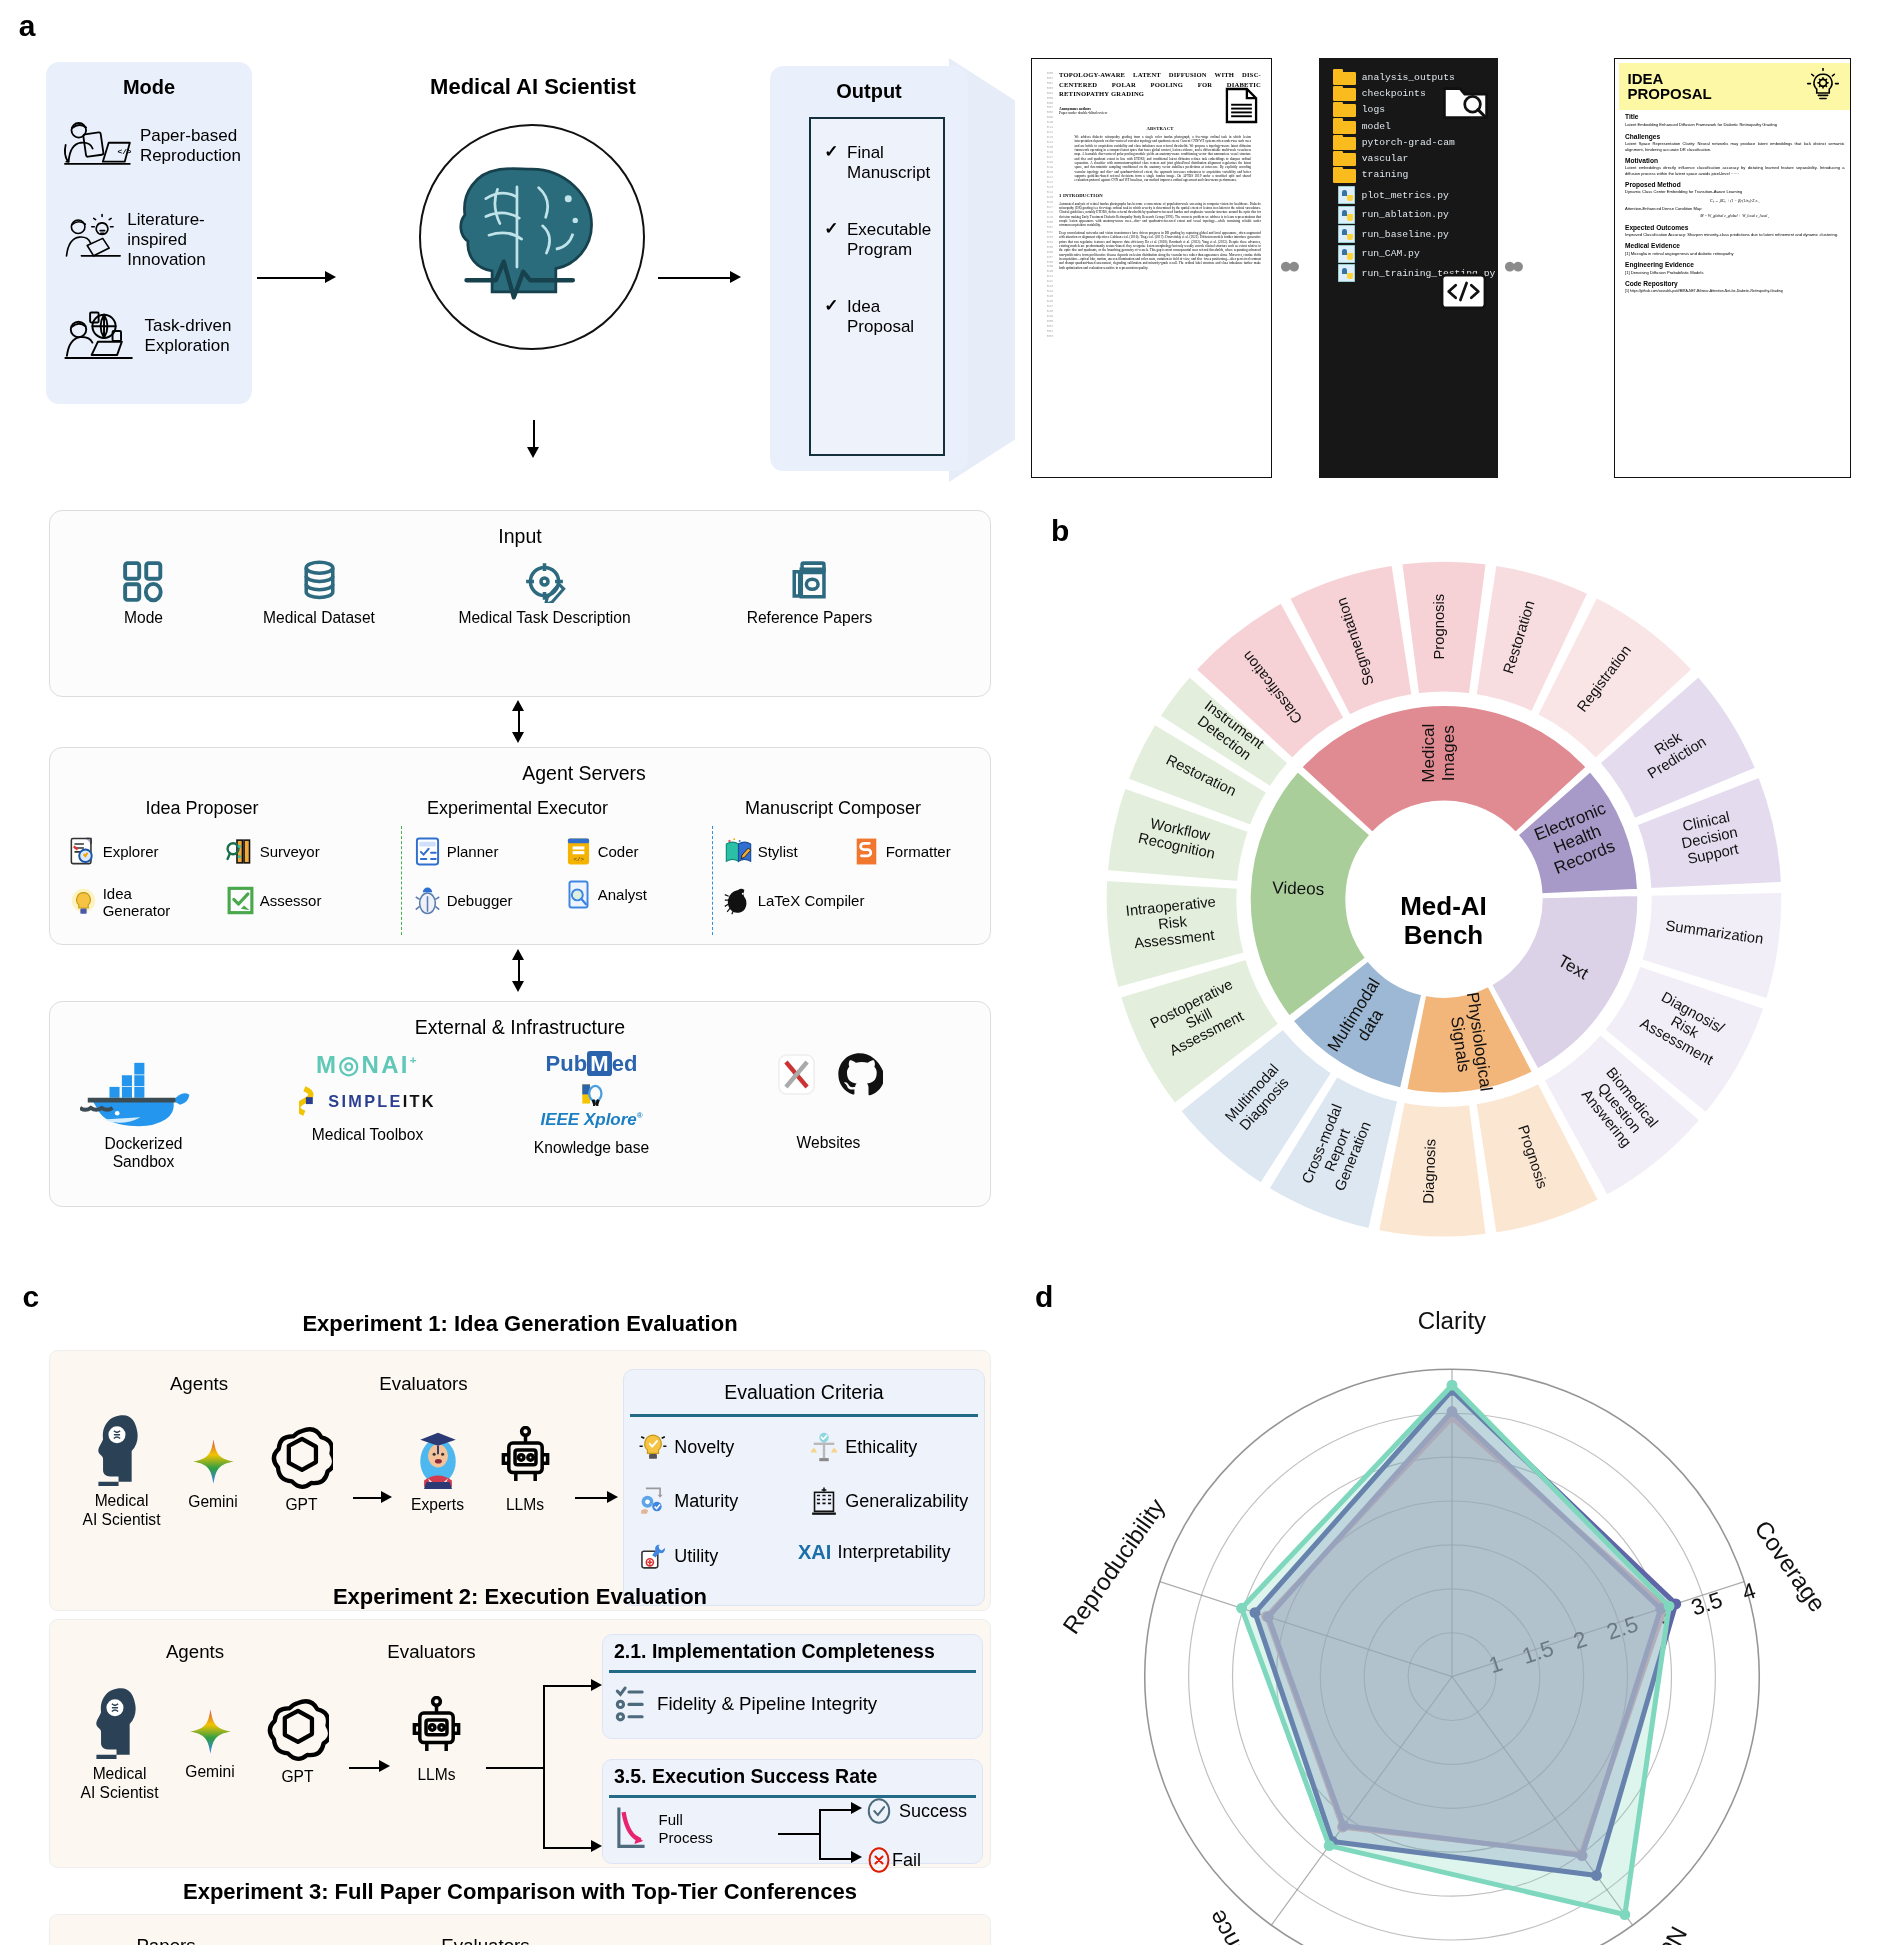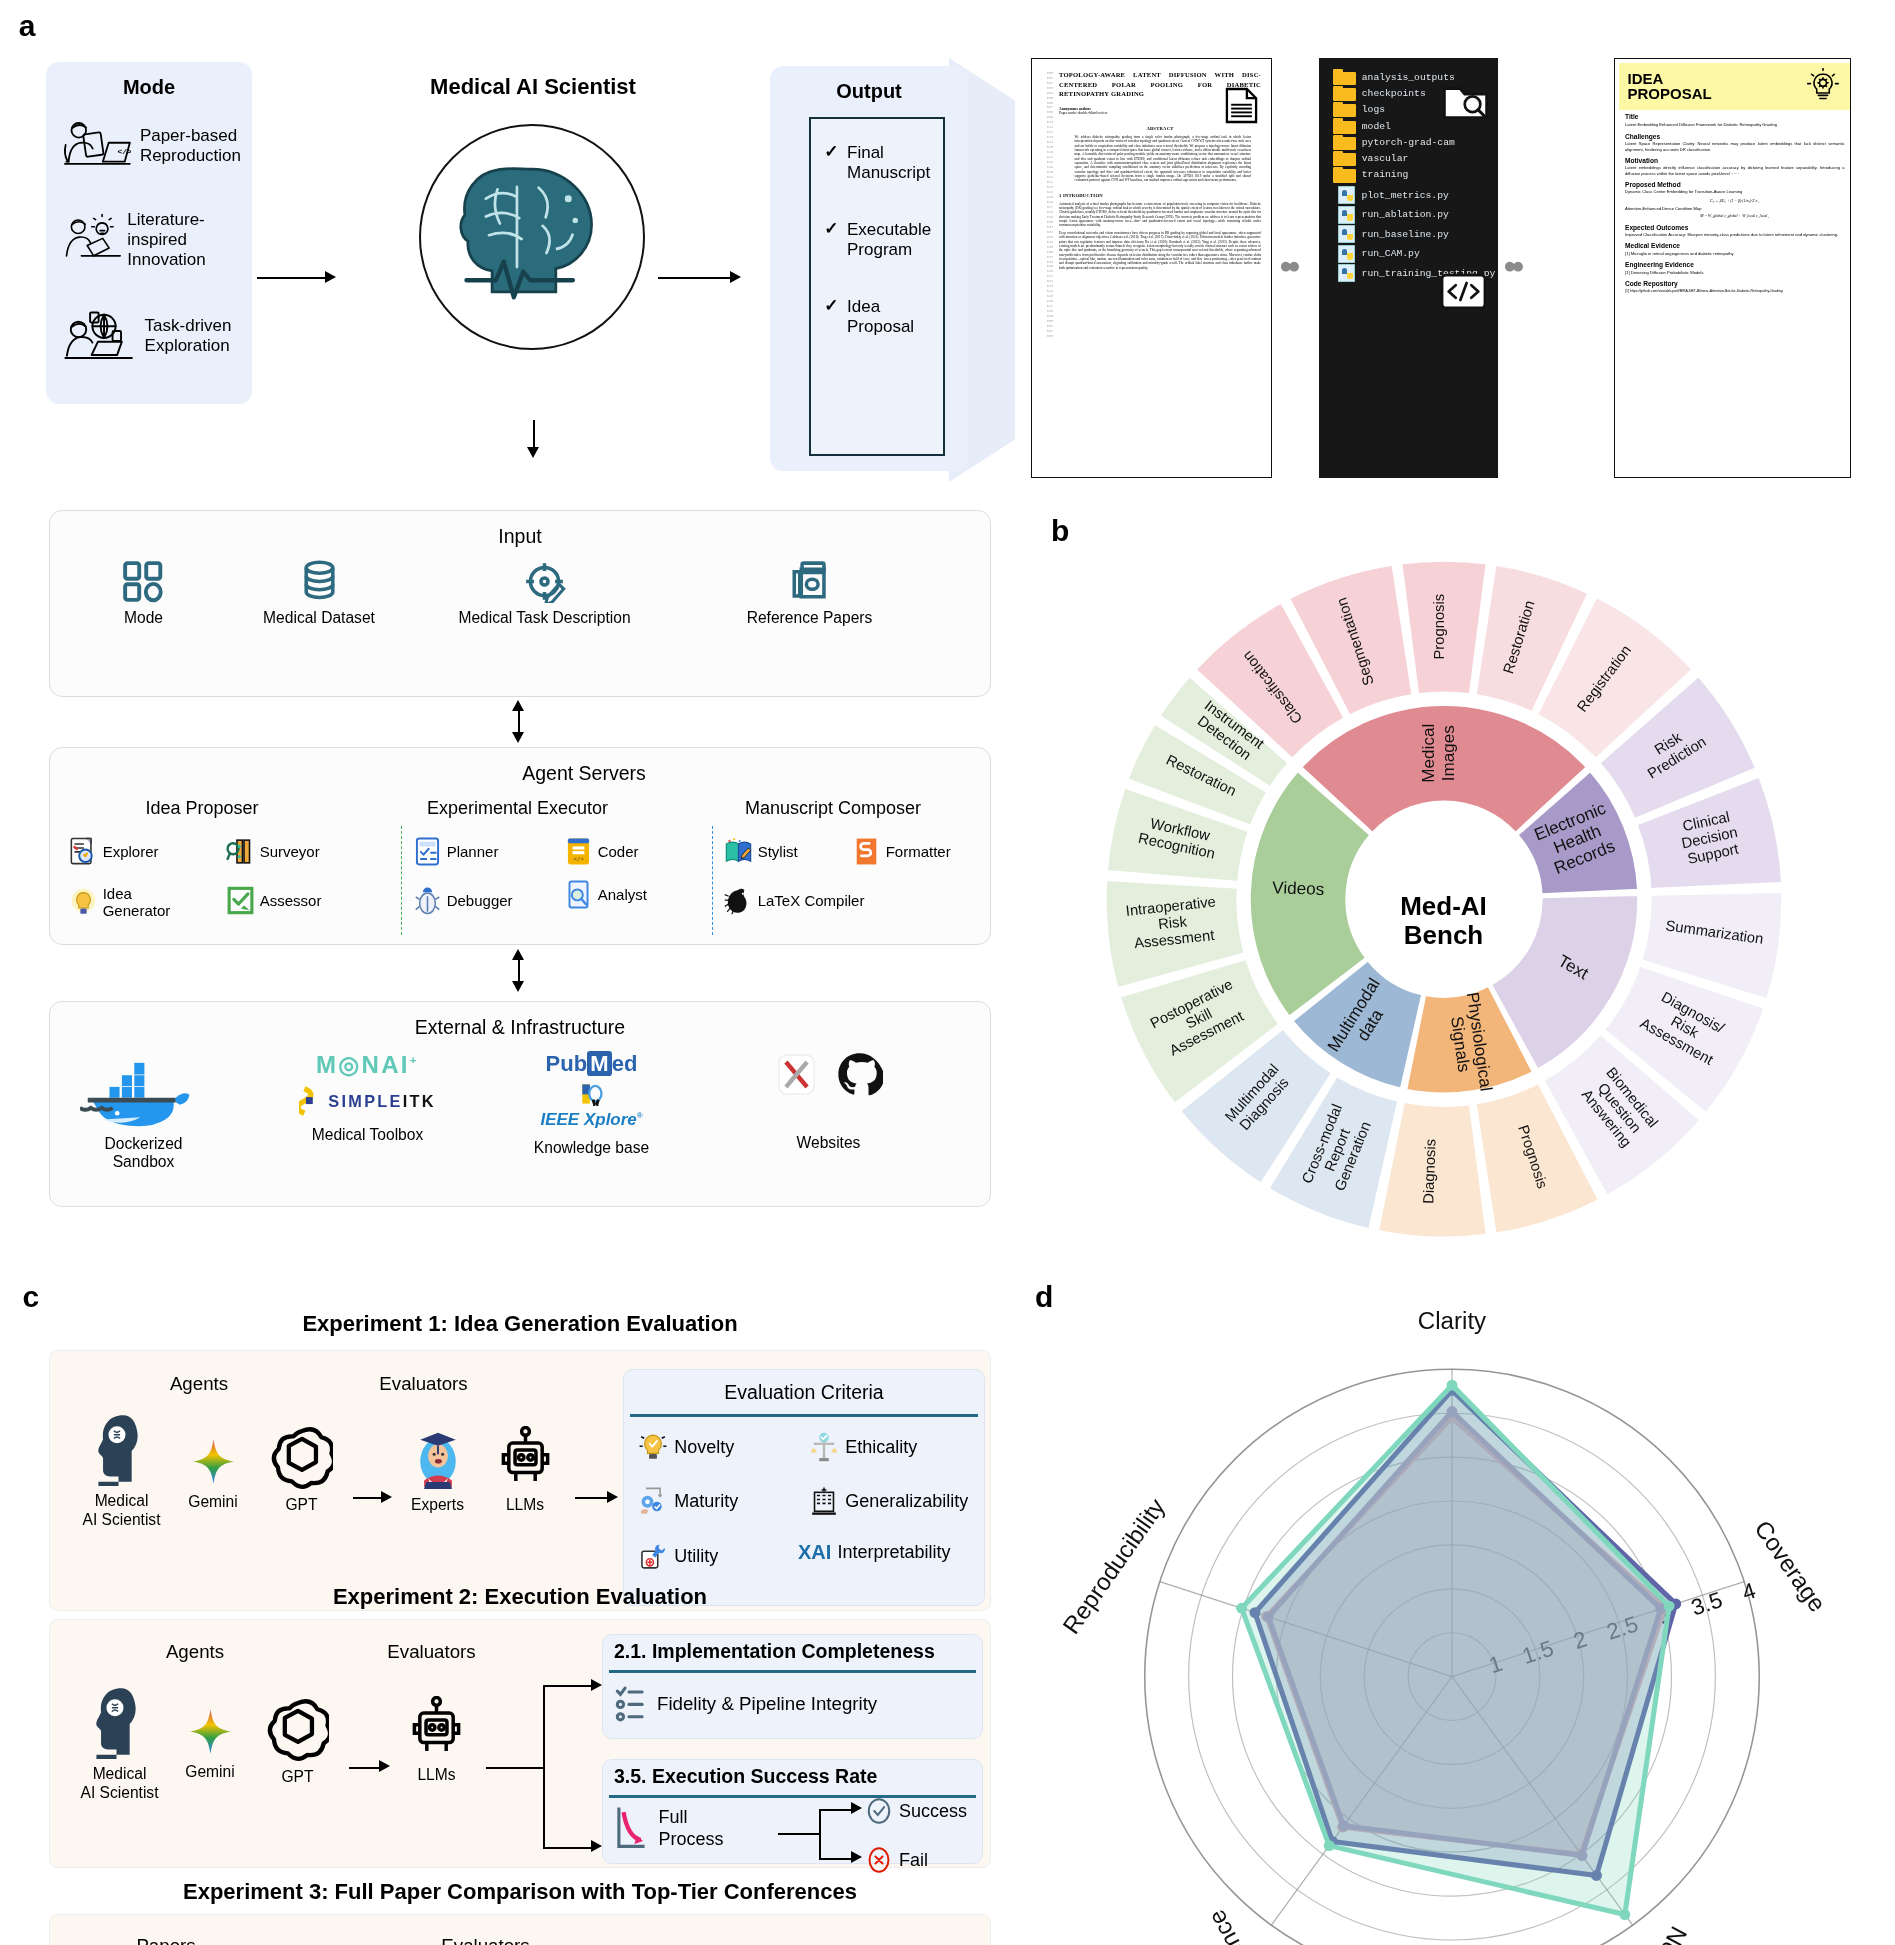--- a/index.html
+++ b/index.html
@@ -811,21 +811,21 @@
         <circle cx="14" cy="82" r="8"></circle>
         <path d="M36 82 h34"></path>
       </g>
     </svg>
   <span>Fidelity &amp; Pipeline Integrity</span>
 </div>
 
 <div class="subbox" style="left:602px; top:1759px; width:381px; height:105px;"></div>
 <div style="position:absolute; left:614px; top:1765px; font-size:19.5px; font-weight:bold;">3.5. Execution Success Rate</div>
 <div class="rule" style="left:609px; top:1795px; width:367px;"></div>
-<div style="position:absolute; left:615px; top:1805px; display:flex; align-items:center; gap:8.6px; font-size:18px;">
+<div style="position:absolute; left:615px; top:1805px; display:flex; align-items:center; gap:8.6px; font-size:15px;">
   <svg width="35" height="47" viewBox="0 0 90 120">
       <path d="M10 6 v100 h66" fill="none" stroke="#4e6a7d" stroke-width="8"></path>
       <path d="M22 18 q10 62 44 72" fill="none" stroke="#e8246e" stroke-width="11"></path>
       <path d="M56 78 l16 14 l-22 8 z" fill="#e8246e"></path>
     </svg>
   <span style="white-space:pre-line; line-height:1.18;">Full
 Process</span>
 </div>
 <div class="arrow-h" style="left:778px; top:1833px; width:43px;"></div>
 <div class="arrow-v" style="left:819px; top:1809px; height:51px;"></div>
@@ -833,21 +833,21 @@
 <div class="ah-head" style="left:851px; top:1802px;"></div>
 <div class="arrow-h" style="left:819px; top:1858px; width:33px;"></div>
 <div class="ah-head" style="left:851px; top:1851px;"></div>
 <div style="position:absolute; left:866px; top:1798px; display:flex; align-items:center; gap:7px; font-size:18px;">
   <svg width="26" height="26" viewBox="0 0 66 66">
       <ellipse cx="33" cy="33" rx="26" ry="30" fill="none" stroke="#4e6a7d" stroke-width="5"></ellipse>
       <path d="M21 33 l9 10 l16 -20" fill="none" stroke="#4e6a7d" stroke-width="5" stroke-linecap="round"></path>
     </svg>
   <span>Success</span>
 </div>
-<div style="position:absolute; left:866px; top:1847px; display:flex; align-items:center; gap:7px; font-size:18px;">
+<div style="position:absolute; left:866px; top:1847px; display:flex; align-items:center; font-size:18px;">
   <svg width="26" height="26" viewBox="0 0 66 66">
       <ellipse cx="33" cy="33" rx="24" ry="30" fill="none" stroke="#e01b00" stroke-width="5"></ellipse>
       <path d="M24 24 l18 18 M42 24 l-18 18" stroke="#e01b00" stroke-width="5" stroke-linecap="round"></path>
     </svg>
   <span>Fail</span>
 </div>
 
 <div style="position:absolute; left:49px; top:1879px; width:942px; text-align:center; font-size:22px; font-weight:bold;">Experiment 3: Full Paper Comparison with Top-Tier Conferences</div>
 <div class="card card-cream" style="left:49px; top:1914px; width:942px; height:268px; border-radius:8.6px;"></div>
 <div style="position:absolute; left:88px; top:1935px; width:156px; text-align:center; font-size:18.7px;">Papers</div>

